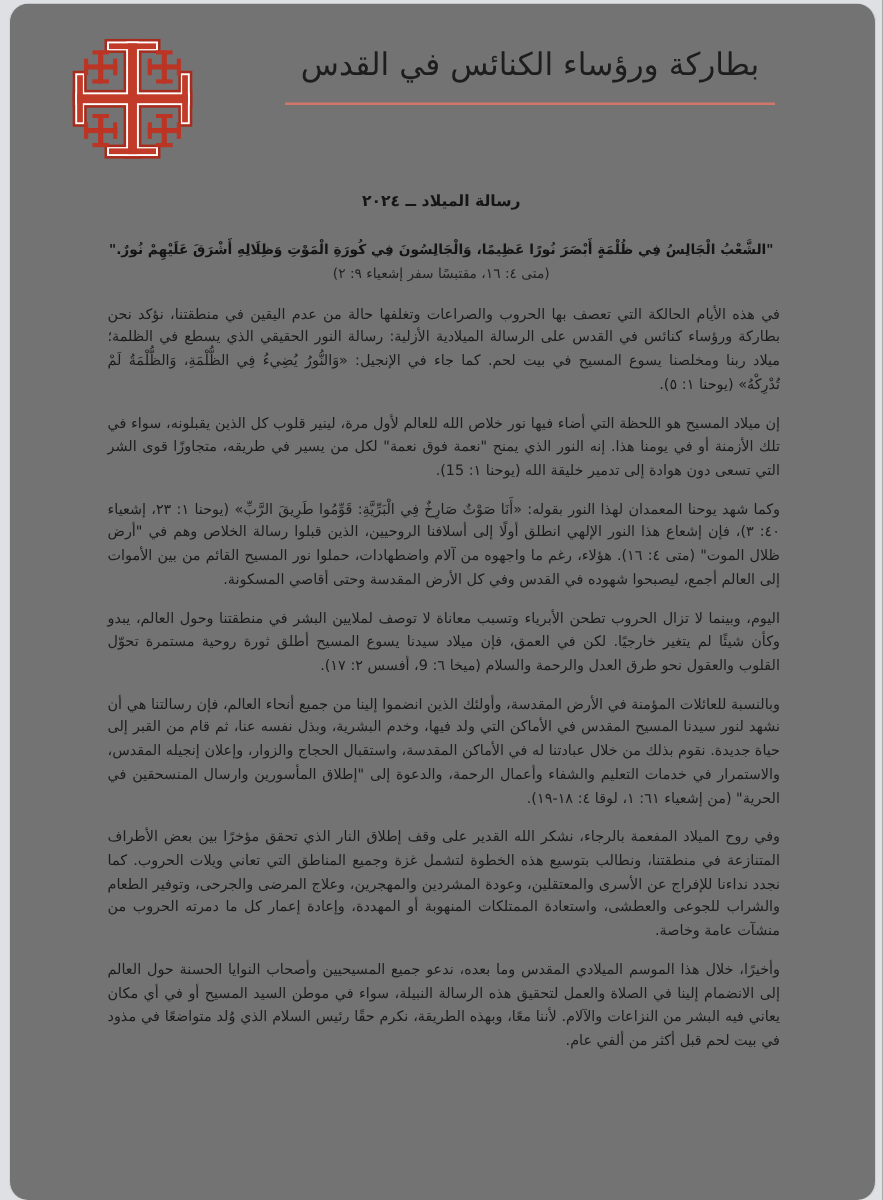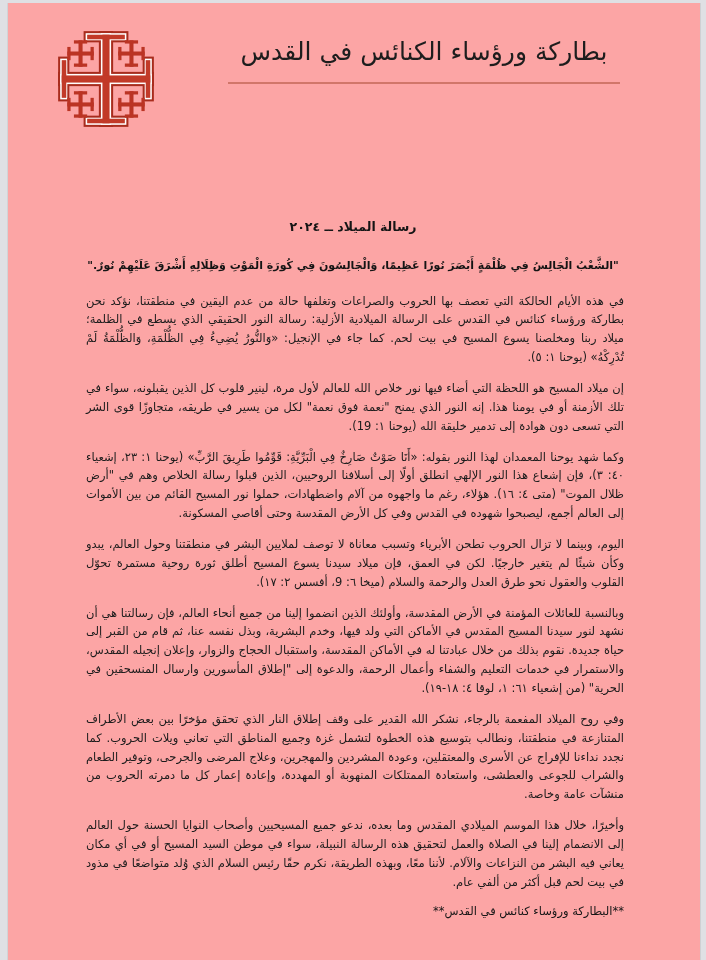--- a/index.html
+++ b/index.html
@@ -6,24 +6,25 @@
   body {
     width: 706px; height: 960px;
     background: #dfe0e4;
     position: relative;
     overflow: hidden;
     font-family: "DejaVu Sans", sans-serif;
   }
   .page {
     position: absolute;
     top: 3px; left: 7px; right: 5px; bottom: 0;
-    background: #fca5a5;
+    background: #737373;
     border-left: 1px solid #d2d3d6;
     border-right: 1px solid #cfd0d3;
     box-sizing: border-box;
+    border-radius: 15px;
   }
   .header { position: relative; height: 150px; }
   .logo {
     position: absolute; left: 42px; top: 20px;
     width: 112px; height: 112px;
   }
   .title-wrap {
     position: absolute; left: 170px; right: 30px; top: 34px;
     text-align: center;
   }
@@ -38,21 +39,20 @@
     width: 392px; height: 2px;
     background: #d1766a;
     border: none;
   }
   .content {
     padding: 0 76px 0 74px;
     direction: rtl;
     color: #1b1b1b;
   }
   .doc-title {
-    margin-top: 66px;
     text-align: center;
     font-weight: bold;
     font-size: 12.5px;
     color: #151515;
   }
   .quote {
     margin-top: 24px;
     text-align: center;
     font-weight: bold;
     font-size: 11px;
@@ -135,27 +135,27 @@
       <div class="org-title" lang="ar" dir="rtl">بطاركة ورؤساء الكنائس في القدس</div>
       <div class="header-divider"></div>
     </div>
   </div>
 
   <div class="content" lang="ar">
     <div class="doc-title">رسالة الميلاد ــ ٢٠٢٤</div>
 
     <div class="quote">"الشَّعْبُ الْجَالِسُ فِي ظُلْمَةٍ أَبْصَرَ نُورًا عَظِيمًا، وَالْجَالِسُونَ فِي كُورَةِ الْمَوْتِ وَظِلَالِهِ أَشْرَقَ عَلَيْهِمْ نُورٌ."</div>
 
+    <div class="quote-ref">(متى ٤: ١٦، مقتبسًا سفر إشعياء ٩: ٢)</div>
 
     <div class="body-pars">
         <p class="body-par">في هذه الأيام الحالكة التي تعصف بها الحروب والصراعات وتغلفها حالة من عدم اليقين في منطقتنا، نؤكد نحن بطاركة ورؤساء كنائس في القدس على الرسالة الميلادية الأزلية: رسالة النور الحقيقي الذي يسطع في الظلمة؛ ميلاد ربنا ومخلصنا يسوع المسيح في بيت لحم. كما جاء في الإنجيل: «وَالنُّورُ يُضِيءُ فِي الظُّلْمَةِ، وَالظُّلْمَةُ لَمْ تُدْرِكْهُ» (يوحنا ١: ٥).</p>
-        <p class="body-par">إن ميلاد المسيح هو اللحظة التي أضاء فيها نور خلاص الله للعالم لأول مرة، لينير قلوب كل الذين يقبلونه، سواء في تلك الأزمنة أو في يومنا هذا. إنه النور الذي يمنح "نعمة فوق نعمة" لكل من يسير في طريقه، متجاوزًا قوى الشر التي تسعى دون هوادة إلى تدمير خليقة الله (يوحنا ١: 19).</p>
+        <p class="body-par">إن ميلاد المسيح هو اللحظة التي أضاء فيها نور خلاص الله للعالم لأول مرة، لينير قلوب كل الذين يقبلونه، سواء في تلك الأزمنة أو في يومنا هذا. إنه النور الذي يمنح "نعمة فوق نعمة" لكل من يسير في طريقه، متجاوزًا قوى الشر التي تسعى دون هوادة إلى تدمير خليقة الله (يوحنا ١: 15).</p>
         <p class="body-par">وكما شهد يوحنا المعمدان لهذا النور بقوله: «أَنَا صَوْتٌ صَارِخٌ فِي الْبَرِّيَّةِ: قَوِّمُوا طَرِيقَ الرَّبِّ» (يوحنا ١: ٢٣، إشعياء ٤٠: ٣)، فإن إشعاع هذا النور الإلهي انطلق أولًا إلى أسلافنا الروحيين، الذين قبلوا رسالة الخلاص وهم في "أرض ظلال الموت" (متى ٤: ١٦). هؤلاء، رغم ما واجهوه من آلام واضطهادات، حملوا نور المسيح القائم من بين الأموات إلى العالم أجمع، ليصبحوا شهوده في القدس وفي كل الأرض المقدسة وحتى أقاصي المسكونة.</p>
         <p class="body-par">اليوم، وبينما لا تزال الحروب تطحن الأبرياء وتسبب معاناة لا توصف لملايين البشر في منطقتنا وحول العالم، يبدو وكأن شيئًا لم يتغير خارجيًا. لكن في العمق، فإن ميلاد سيدنا يسوع المسيح أطلق ثورة روحية مستمرة تحوّل القلوب والعقول نحو طرق العدل والرحمة والسلام (ميخا ٦: 9، أفسس ٢: ١٧).</p>
         <p class="body-par">وبالنسبة للعائلات المؤمنة في الأرض المقدسة، وأولئك الذين انضموا إلينا من جميع أنحاء العالم، فإن رسالتنا هي أن نشهد لنور سيدنا المسيح المقدس في الأماكن التي ولد فيها، وخدم البشرية، وبذل نفسه عنا، ثم قام من القبر إلى حياة جديدة. نقوم بذلك من خلال عبادتنا له في الأماكن المقدسة، واستقبال الحجاج والزوار، وإعلان إنجيله المقدس، والاستمرار في خدمات التعليم والشفاء وأعمال الرحمة، والدعوة إلى "إطلاق المأسورين وارسال المنسحقين في الحرية" (من إشعياء ٦١: ١، لوقا ٤: ١٨-١٩).</p>
         <p class="body-par">وفي روح الميلاد المفعمة بالرجاء، نشكر الله القدير على وقف إطلاق النار الذي تحقق مؤخرًا بين بعض الأطراف المتنازعة في منطقتنا، ونطالب بتوسيع هذه الخطوة لتشمل غزة وجميع المناطق التي تعاني ويلات الحروب. كما نجدد نداءنا للإفراج عن الأسرى والمعتقلين، وعودة المشردين والمهجرين، وعلاج المرضى والجرحى، وتوفير الطعام والشراب للجوعى والعطشى، واستعادة الممتلكات المنهوبة أو المهددة، وإعادة إعمار كل ما دمرته الحروب من منشآت عامة وخاصة.</p>
         <p class="body-par">وأخيرًا، خلال هذا الموسم الميلادي المقدس وما بعده، ندعو جميع المسيحيين وأصحاب النوايا الحسنة حول العالم إلى الانضمام إلينا في الصلاة والعمل لتحقيق هذه الرسالة النبيلة، سواء في موطن السيد المسيح أو في أي مكان يعاني فيه البشر من النزاعات والآلام. لأننا معًا، وبهذه الطريقة، نكرم حقًا رئيس السلام الذي وُلد متواضعًا في مذود في بيت لحم قبل أكثر من ألفي عام.</p>
       </div>
 
-    <div class="signature">**البطاركة ورؤساء كنائس في القدس**</div>
 
   </div>
 </div>
 
 </body></html>

